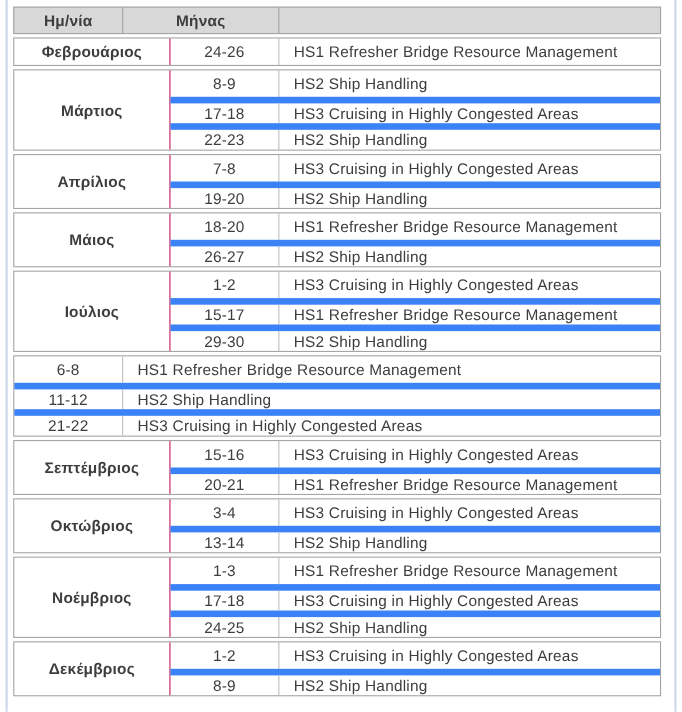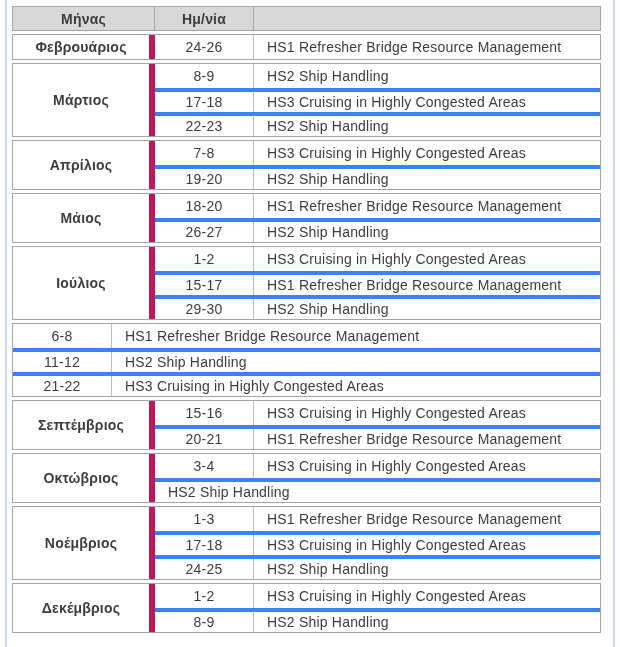--- a/index.html
+++ b/index.html
@@ -58,34 +58,34 @@
     margin-top: 3px;
     background: #ffffff;
   }
   .month {
     box-sizing: border-box;
     width: 142px;
     display: flex;
     align-items: center;
     justify-content: center;
     font-weight: bold;
-    border-right: 6px solid #be185d;
+    border-right: 1px solid #be185d;
     text-align: right;
   }
   .rows {
     flex: 1;
     display: flex;
     flex-direction: column;
   }
   .row {
     box-sizing: border-box;
     display: flex;
     height: 24px;
   }
-  .row + .row { border-top: 4px solid #3b82f6; }
+  .row + .row { border-top: 6px solid #3b82f6; }
   .date {
     box-sizing: border-box;
     width: 99px;
     display: flex;
     align-items: center;
     justify-content: center;
     border-right: 1px solid #bdbdbd;
   }
   .seminar {
     flex: 1;
@@ -96,22 +96,22 @@
   }
 </style>
 </head>
 <body>
 
 <div class="vline left"></div>
 <div class="vline right"></div>
 
 <div class="sched">
   <div class="hdr">
+    <div class="hc hc2">Ημ/νία</div>
     <div class="hc hc1">Μήνας</div>
-    <div class="hc hc2">Ημ/νία</div>
   </div>
   <div id="groups-container">
       <div class="group">
         <div class="month">Φεβρουάριος</div>
         <div class="rows">
           <div class="row">
             <div class="date">24-26</div>
             <div class="seminar">HS1 Refresher Bridge Resource Management</div>
           </div>
         </div>
@@ -206,20 +206,21 @@
         </div>
       </div>
       <div class="group">
         <div class="month">Οκτώβριος</div>
         <div class="rows">
           <div class="row">
             <div class="date">3-4</div>
             <div class="seminar">HS3 Cruising in Highly Congested Areas</div>
           </div>
           <div class="row">
+            <div class="date">13-14</div>
             <div class="seminar">HS2 Ship Handling</div>
           </div>
         </div>
       </div>
       <div class="group">
         <div class="month">Νοέμβριος</div>
         <div class="rows">
           <div class="row">
             <div class="date">1-3</div>
             <div class="seminar">HS1 Refresher Bridge Resource Management</div>

